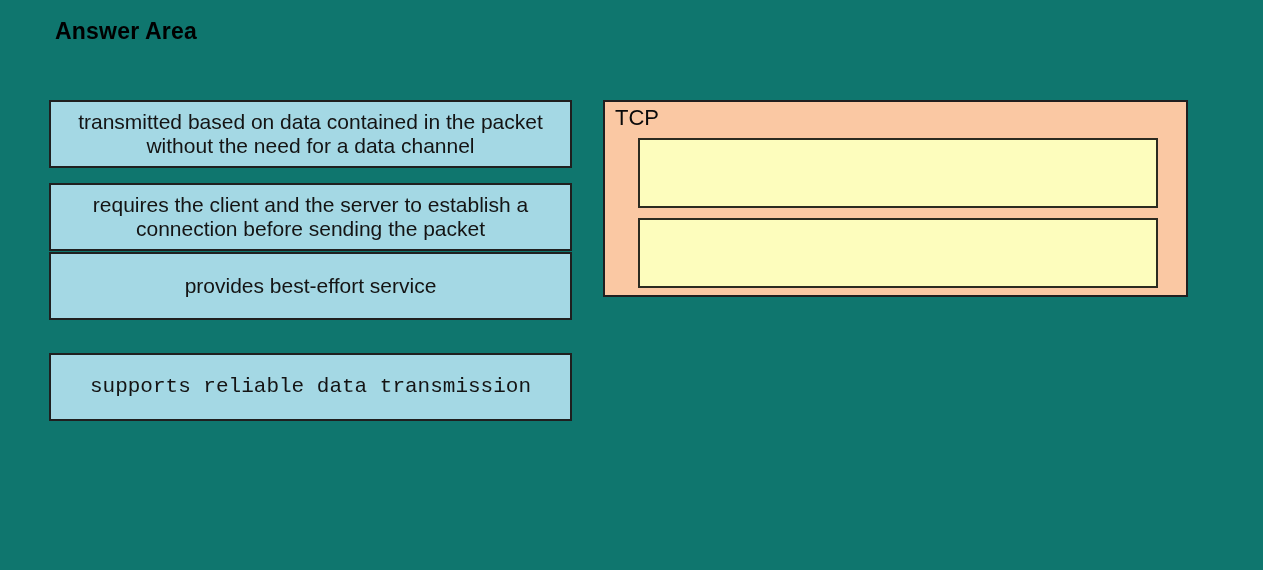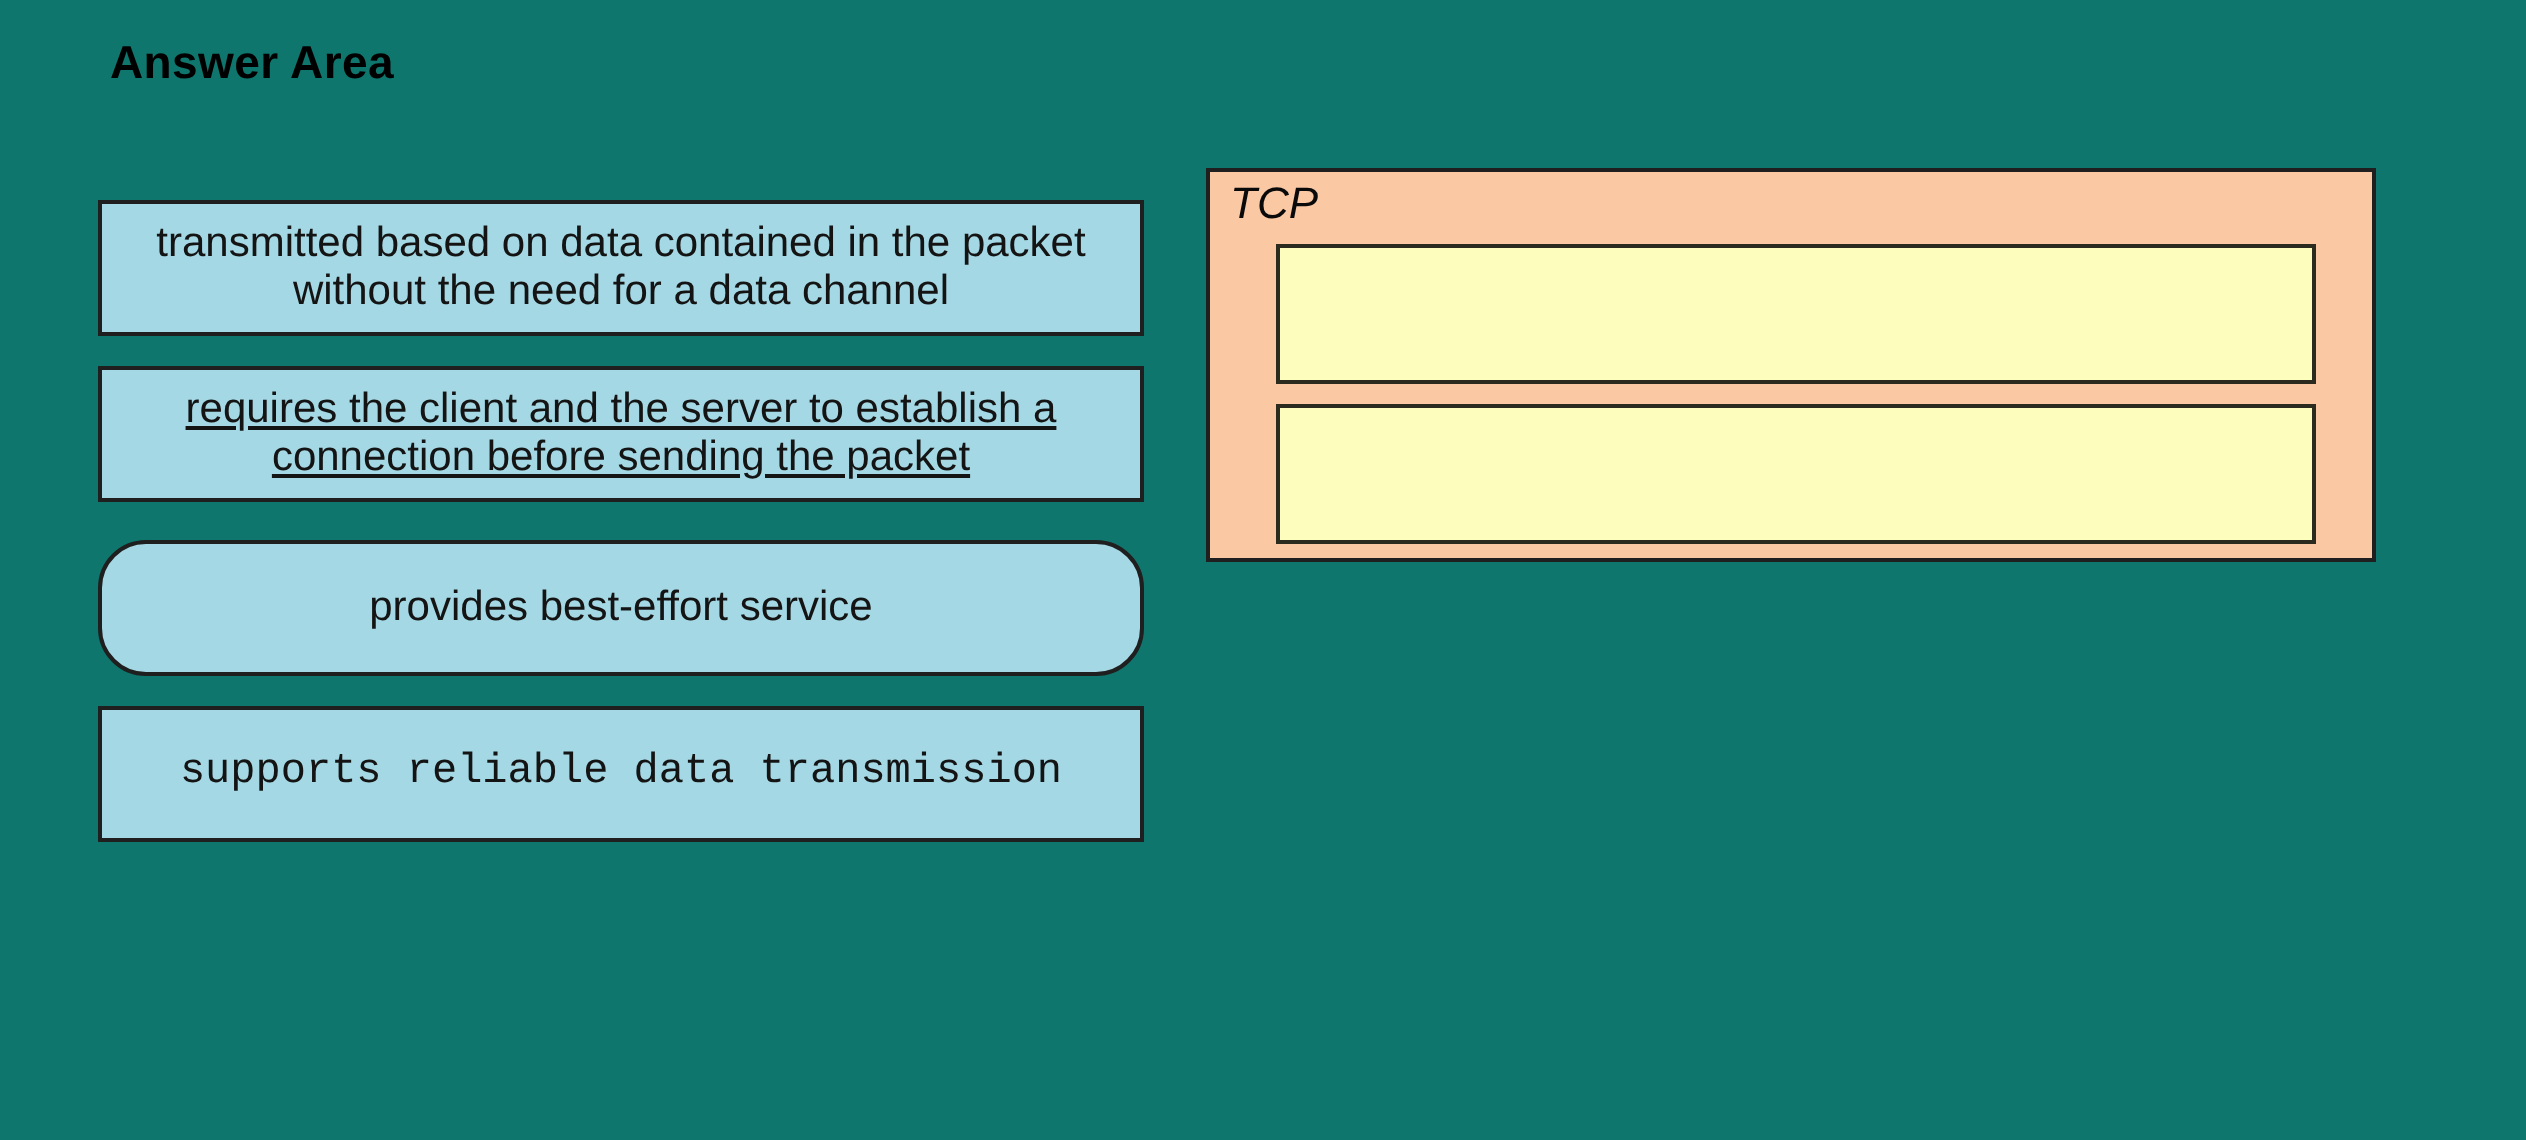--- a/index.html
+++ b/index.html
@@ -27,30 +27,30 @@
     background:var(--card-blue);
     border:2px solid var(--border-dark);
     box-sizing:border-box;
     display:flex;align-items:center;justify-content:center;
     text-align:center;
     font-size:21px;line-height:24px;color:var(--text-dark);
     padding:4px 10px;
     cursor:move;
   }
   .opt-1{top:100px;}
-  .opt-2{top:183px;text-decoration:underline;}
-  .opt-3{top:270px;border-radius:24px;}
+  .opt-2{top:183px;}
+  .opt-3{top:252px;}
   .opt-4{top:353px;font-family:Liberation Mono, monospace;}
   .group{
     position:absolute;left:603px;width:585px;
     background:var(--panel-peach);
     border:2px solid var(--border-dark);
     box-sizing:border-box;
   }
-  .group-tcp{top:84px;height:197px;font-style:italic;}
+  .group-tcp{top:100px;height:197px;}
   .group-udp{top:307px;height:209px;}
   .group-label{
     position:absolute;left:10px;top:3px;
     font-size:22px;color:#0a0a0a;
   }
   .slot{
     position:absolute;left:33px;width:520px;
     background:var(--slot-yellow);
     border:2px solid #2b2b20;
     box-sizing:border-box;

